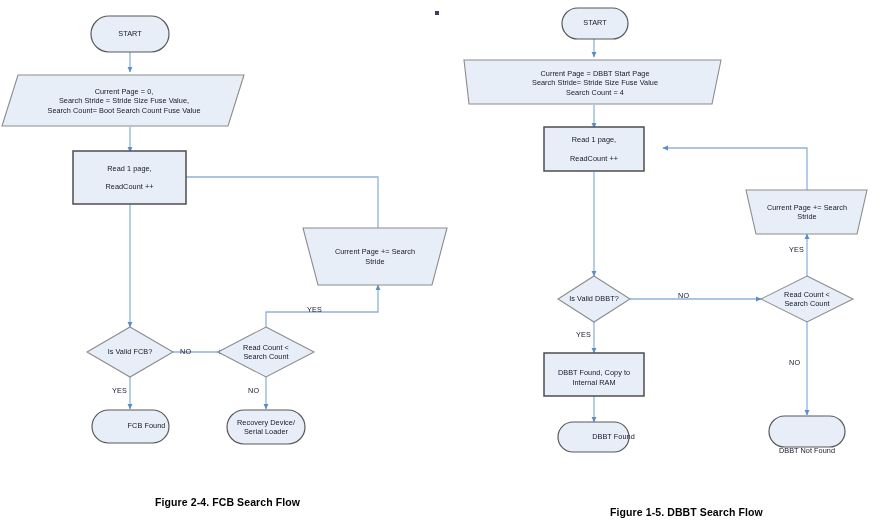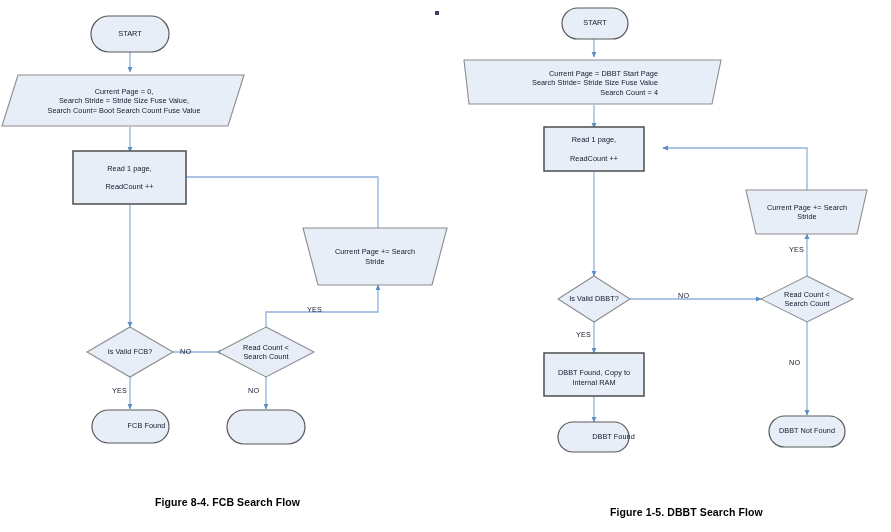--- a/index.html
+++ b/index.html
@@ -142,20 +142,22 @@
     <div class="node-label tight" style="left:308px; top:230px; width:134px; height:53px;">Current Page += Search
 Stride</div>
 
     <div class="node-label" style="left:90px; top:337px; width:80px; height:30px;">Is Valid FCB?</div>
 
     <div class="node-label tight" style="left:225px; top:337px; width:82px; height:30px;">Read Count &lt;
 Search Count</div>
 
     <div class="node-label" style="left:108px; top:410px; width:77px; height:33px;">FCB Found</div>
 
+    <div class="node-label tight" style="left:226px; top:410px; width:80px; height:34px;">Recovery Device/
+Serial Loader</div>
 
     <div class="edge-label" style="left:180px; top:347px; width:36px;">NO</div>
     <div class="edge-label" style="left:112px; top:386px; width:36px;">YES</div>
     <div class="edge-label" style="left:307px; top:305px; width:36px;">YES</div>
     <div class="edge-label" style="left:248px; top:386px; width:36px;">NO</div>
 
     <div class="artifact-dot"></div>
   </div>
 
   <div class="figure-panel" id="panel-dbbt">
@@ -202,45 +204,45 @@
 
       <rect x="89" y="353" width="100" height="43" fill="#e8eef8" stroke="#4d4d4d" stroke-width="1.5"></rect>
 
       <rect x="103" y="422" width="71" height="30" rx="15" ry="15" fill="#e8eef8" stroke="#595959" stroke-width="1.2"></rect>
 
       <rect x="314" y="416" width="76" height="31" rx="15.5" ry="15.5" fill="#e8eef8" stroke="#595959" stroke-width="1.2"></rect>
     </svg>
 
     <div class="node-label" style="left:107px; top:8px; width:66px; height:31px;">START</div>
 
-    <div class="node-label tight" style="left:18px; top:62px; width:244px; height:42px;text-align:right;">Current Page = DBBT Start Page
+    <div class="node-label tight" style="left:18px; top:62px; width:244px; height:42px;">Current Page = DBBT Start Page
 Search Stride=  Stride Size Fuse Value
 Search Count = 4</div>
 
     <div class="node-label tight" style="left:89px; top:127px; width:100px; height:44px;">Read 1 page,
 
 ReadCount ++</div>
 
     <div class="node-label tight" style="left:296px; top:192px; width:112px; height:40px;">Current Page += Search
 Stride</div>
 
     <div class="node-label" style="left:100px; top:286px; width:78px; height:27px;">Is Valid DBBT?</div>
 
     <div class="node-label tight" style="left:312px; top:285px; width:80px; height:28px;">Read Count &lt;
 Search Count</div>
 
     <div class="node-label tight" style="left:89px; top:353px; width:100px; height:49px;text-align:center;">DBBT Found, Copy to
 Internal RAM</div>
 
     <div class="node-label" style="left:103px; top:422px; width:71px; height:30px;margin-left:20px;">DBBT Found</div>
 
-    <div class="node-label" style="left:314px; top:416px; width:76px; height:31px;">DBBT Not Found</div>
+    <div class="node-label" style="left:314px; top:436px; width:76px; height:31px;">DBBT Not Found</div>
 
     <div class="edge-label" style="left:223px; top:291px; width:36px;">NO</div>
     <div class="edge-label" style="left:121px; top:330px; width:36px;">YES</div>
     <div class="edge-label" style="left:334px; top:245px; width:36px;">YES</div>
     <div class="edge-label" style="left:334px; top:358px; width:36px;">NO</div>
   </div>
 
-  <div class="caption" id="caption-fcb">Figure 8-4. FCB Search Flow</div>
+  <div class="caption" id="caption-fcb">Figure 2-4. FCB Search Flow</div>
   <div class="caption" id="caption-dbbt">Figure 1-5. DBBT Search Flow</div>
 
 </div>
 
 </body></html>

